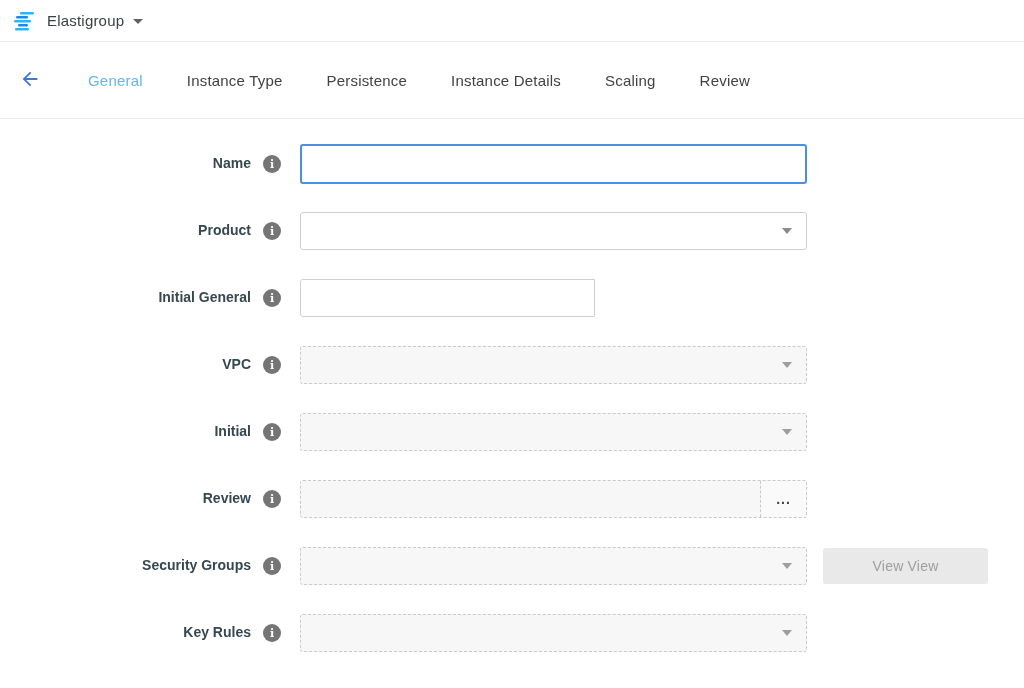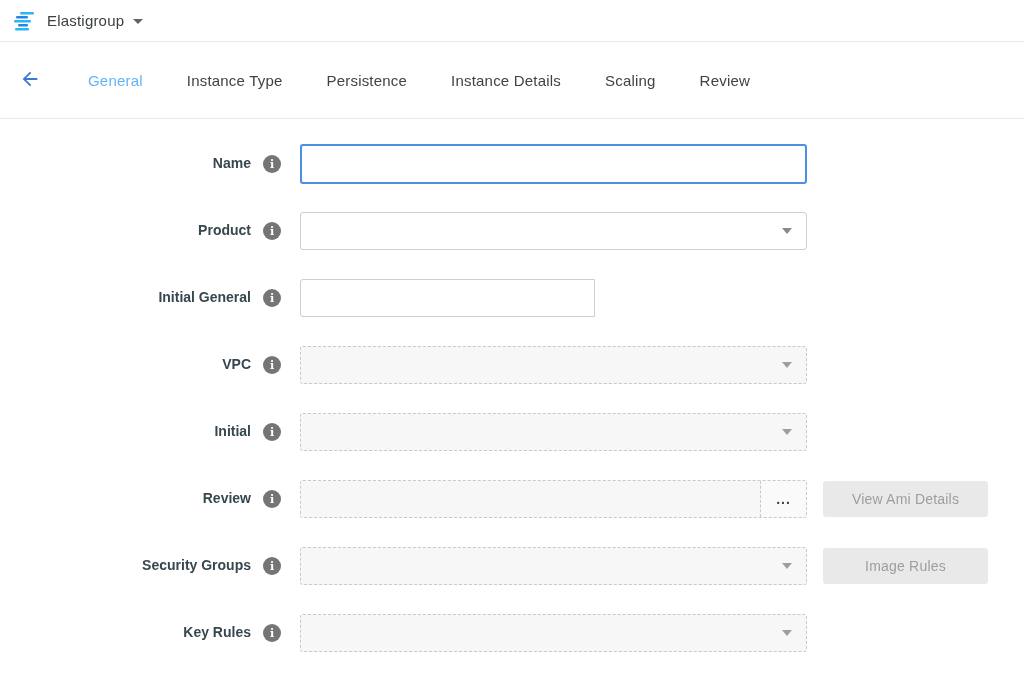--- a/index.html
+++ b/index.html
@@ -274,47 +274,44 @@
     <div class="label-col">
       <span class="field-label">Review</span>
       <span class="info-icon">i</span>
     </div>
     <div class="control-col">
       <div class="image-input">
         <div class="image-value"></div>
         <div class="browse-seg">...</div>
       </div>
     </div>
+  </div>
+
+  <div class="form-row">
+    <div class="label-col">
+      <span class="field-label">Security Groups</span>
+      <span class="info-icon">i</span>
+    </div>
+    <div class="control-col">
+      <div class="select-box disabled">
+        <span></span>
+        <span class="caret"></span>
+      </div>
+    </div>
     <div class="action-col">
-      <button class="gray-btn">View Ami Details</button>
-    </div>
-  </div>
-
-  <div class="form-row">
-    <div class="label-col">
-      <span class="field-label">Security Groups</span>
+      <button class="gray-btn">View View</button>
+    </div>
+  </div>
+
+  <div class="form-row">
+    <div class="label-col">
+      <span class="field-label">Key Rules</span>
       <span class="info-icon">i</span>
     </div>
     <div class="control-col">
       <div class="select-box disabled">
         <span></span>
         <span class="caret"></span>
       </div>
     </div>
-    <div class="action-col">
-      <button class="gray-btn">Image Rules</button>
-    </div>
-  </div>
-
-  <div class="form-row">
-    <div class="label-col">
-      <span class="field-label">Key Rules</span>
-      <span class="info-icon">i</span>
-    </div>
-    <div class="control-col">
-      <div class="select-box disabled">
-        <span></span>
-        <span class="caret"></span>
-      </div>
-    </div>
   </div>
 
 </main>
 
 </body></html>

